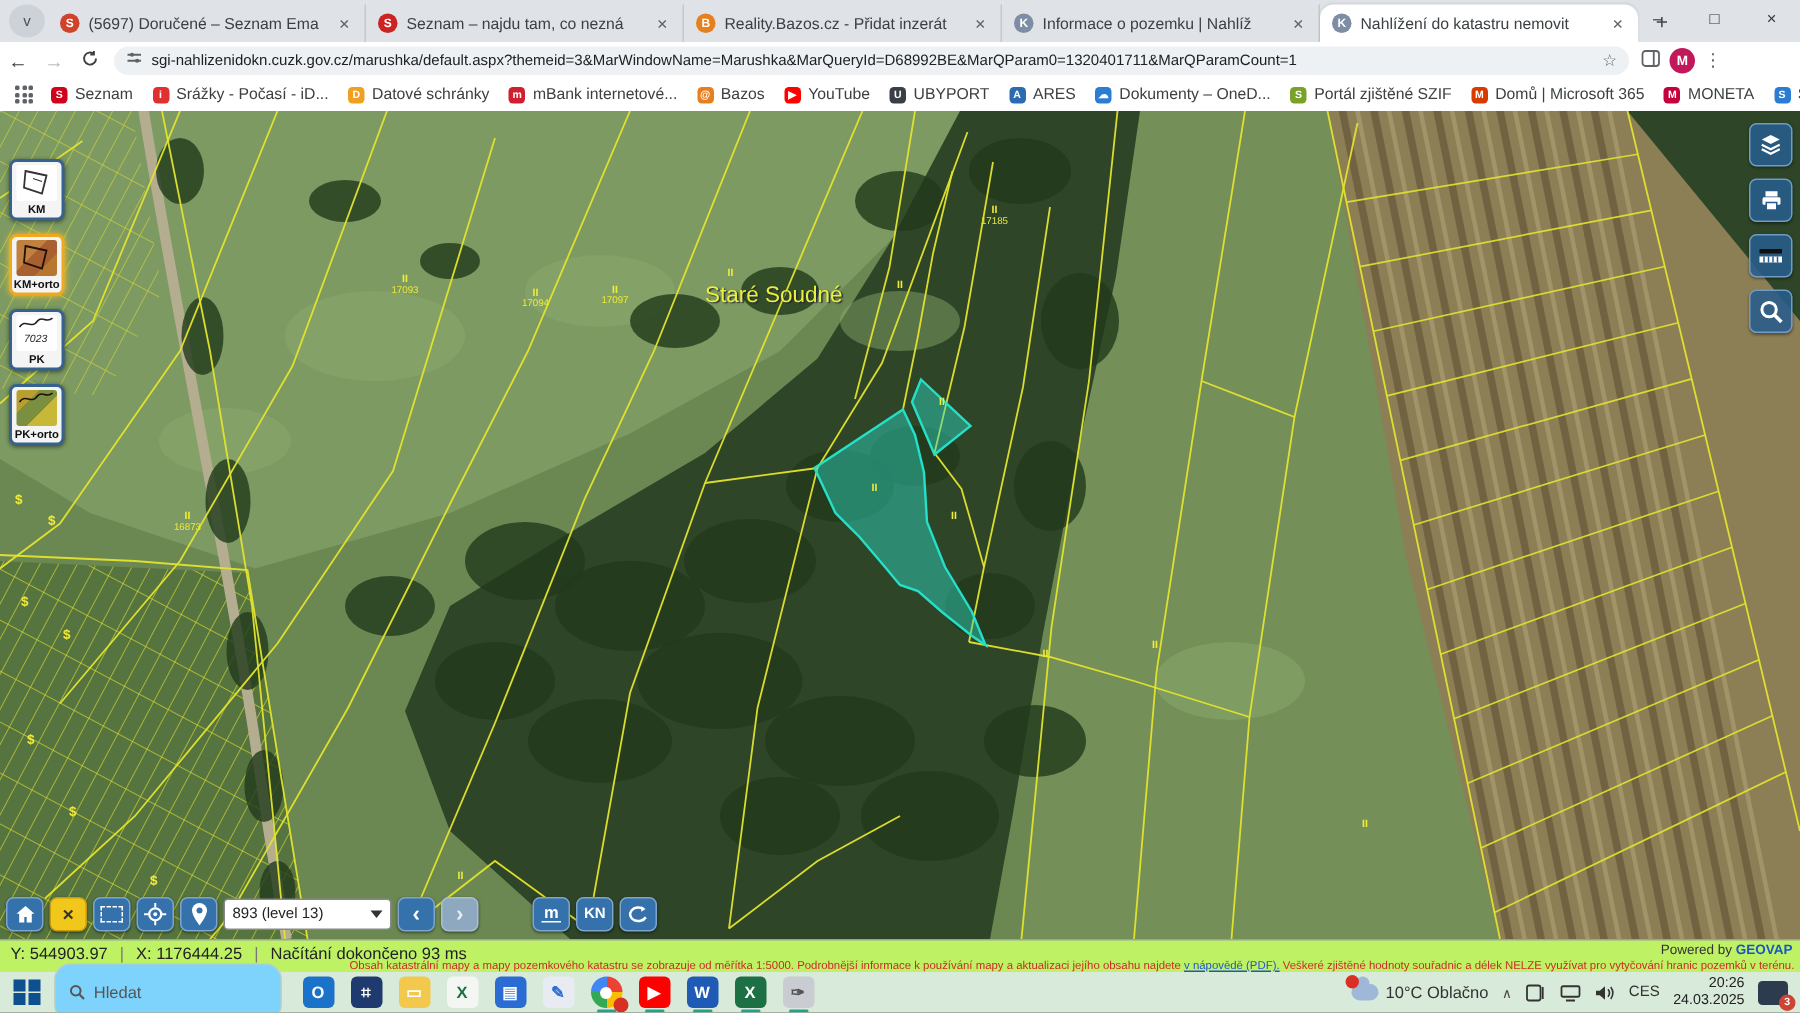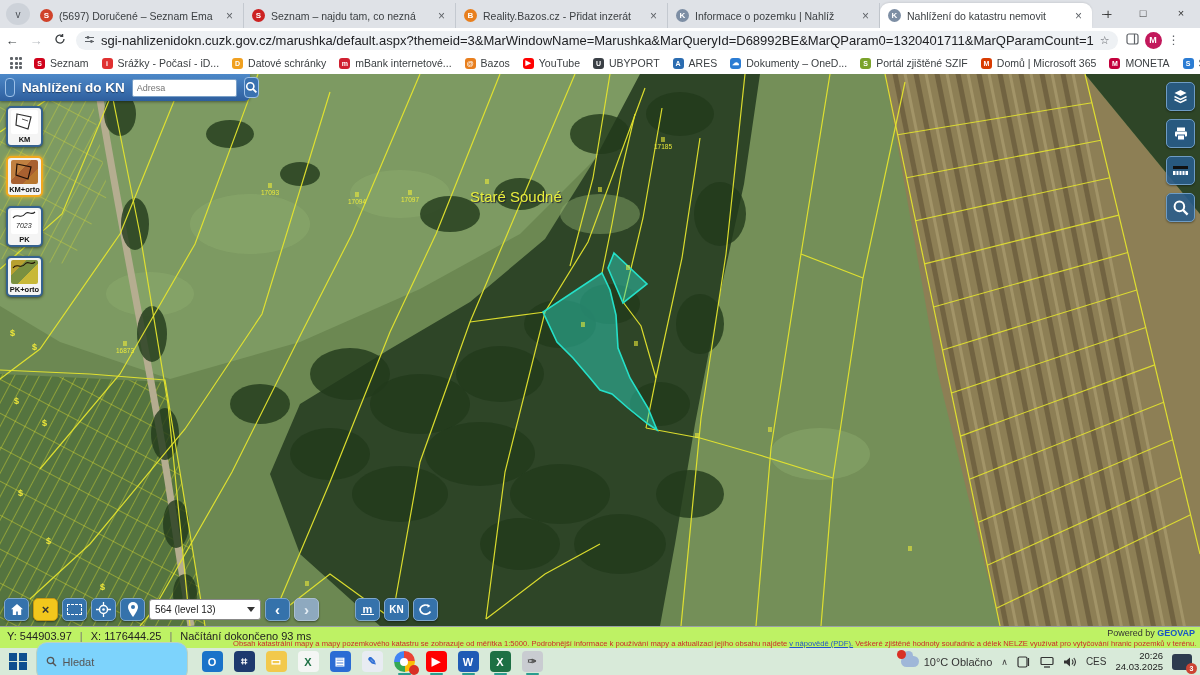--- a/index.html
+++ b/index.html
@@ -18,21 +18,21 @@
   .tlabel{flex:1;white-space:nowrap;overflow:hidden;text-overflow:ellipsis;}
   .tclose{color:#5f6368;font-size:12px;padding:0 2px;}
   .newtab{width:24px;height:24px;margin:0 0 2px 4px;font-size:14px;color:#444;display:flex;align-items:center;justify-content:center;}
   .wincontrols{position:absolute;right:0;top:0;height:26px;display:flex;align-items:center;gap:0;}
   .winbtn{width:38px;height:26px;display:flex;align-items:center;justify-content:center;font-size:11px;color:#333;}
   .toolbar{position:absolute;top:28px;left:0;width:1200px;height:24px;background:#fff;display:flex;align-items:center;}
   .navic{font-size:13px;color:#3c4043;width:24px;text-align:center;}
   .navic.disabled{color:#b9bdc2;}
   .urlpill{flex:0 0 1010px;height:19px;background:#eef1f4;border-radius:10px;margin-left:4px;
     display:flex;align-items:center;padding:0 8px;gap:6px;box-sizing:border-box;}
-  .urltext{font-size:13px;color:#202124;white-space:nowrap;overflow:hidden;flex:1;}
+  .urltext{font-size:10px;color:#202124;white-space:nowrap;overflow:hidden;flex:1;}
   .pillicon{color:#5f6368;font-size:11px;}
   .avatar{width:17px;height:17px;border-radius:50%;background:#c2185b;color:#fff;font-size:9px;font-weight:bold;
     display:flex;align-items:center;justify-content:center;margin-left:6px;}
   .kebab{color:#5f6368;font-size:12px;margin:0 6px 0 6px;}
   .bookmarks{position:absolute;top:52px;left:0;width:1200px;height:22px;background:#fff;
     border-bottom:1px solid #d7dade;display:flex;align-items:center;font-size:10.5px;color:#3c4043;}
   .bmitem{display:flex;align-items:center;gap:5px;margin-right:13px;white-space:nowrap;}
   .bmdot{width:11px;height:11px;border-radius:3px;color:#fff;font-size:7px;font-weight:bold;
     display:flex;align-items:center;justify-content:center;}
   .appsgrid{display:grid;grid-template-columns:3px 3px 3px;grid-gap:1.5px;margin:0 12px 0 10px;}
@@ -392,35 +392,20 @@
           <text x="14" y="330" font-size="9" font-weight="bold" fill="#f0e83a" font-family="Liberation Sans,sans-serif">$</text>
           <text x="42" y="352" font-size="9" font-weight="bold" fill="#f0e83a" font-family="Liberation Sans,sans-serif">$</text>
           <text x="18" y="422" font-size="9" font-weight="bold" fill="#f0e83a" font-family="Liberation Sans,sans-serif">$</text>
           <text x="46" y="470" font-size="9" font-weight="bold" fill="#f0e83a" font-family="Liberation Sans,sans-serif">$</text>
           <text x="100" y="516" font-size="9" font-weight="bold" fill="#f0e83a" font-family="Liberation Sans,sans-serif">$</text>
           <text x="14" y="540" font-size="9" font-weight="bold" fill="#f0e83a" font-family="Liberation Sans,sans-serif">$</text>
           <text x="62" y="541" font-size="9" font-weight="bold" fill="#f0e83a" font-family="Liberation Sans,sans-serif">$</text>
         </g>
       </svg>
 
-    <div class="mapheader">
-      <span class="hamb">
-          <i></i>
-          <i></i>
-          <i></i>
-        </span>
-      <span class="apptitle">Nahlížení do KN</span>
-      <input class="addr" placeholder="Adresa" style="">
-      <span class="searchbtn">
-        <svg width="13" height="13" viewBox="0 0 13 13">
-            <circle cx="5.3" cy="5.3" r="3.6" fill="none" stroke="#fff" stroke-width="1.6"></circle>
-            <path d="M8 8l3.4 3.4" stroke="#fff" stroke-width="1.8"></path>
-          </svg>
-      </span>
-    </div>
 
     <div class="layercol">
       <div class="layerbtn">
         <span class="thumb">
           <svg width="27" height="24" viewBox="0 0 27 24">
               <path d="M6 4l14 3-3 12-12-4z" fill="none" stroke="#333" stroke-width="1.2"></path>
               <path d="M11 9l6 2" stroke="#333" stroke-width=".8"></path>
             </svg>
         </span>
         <span class="layerlabel">KM</span>
@@ -499,21 +484,21 @@
             <path d="M7.5 0v3M7.5 12v3M0 7.5h3M12 7.5h3" stroke="#fff" stroke-width="1.3"></path>
           </svg>
       </span>
       <span class="tbtn">
         <svg width="12" height="15" viewBox="0 0 12 15">
             <path d="M6 0a5 5 0 0 1 5 5c0 3.4-5 10-5 10S1 8.4 1 5a5 5 0 0 1 5-5z" fill="#fff"></path>
             <circle cx="6" cy="5" r="2" fill="#3572ab"></circle>
           </svg>
       </span>
       <span class="zoomsel">
-        <span class="zv">564 (level 13)</span>
+        <span class="zv">893 (level 13)</span>
         <span class="caret"></span>
       </span>
       <span class="tbtn" style="font-size:15px;font-weight:bold;">‹</span>
       <span class="tbtn disabled" style="font-size:15px;font-weight:bold;">›</span>
       <span style="width:28px;"></span>
       <span class="tbtn">
           <span class="mlabel">m</span>
         </span>
       <span class="tbtn knlabel">KN</span>
       <span class="tbtn">

